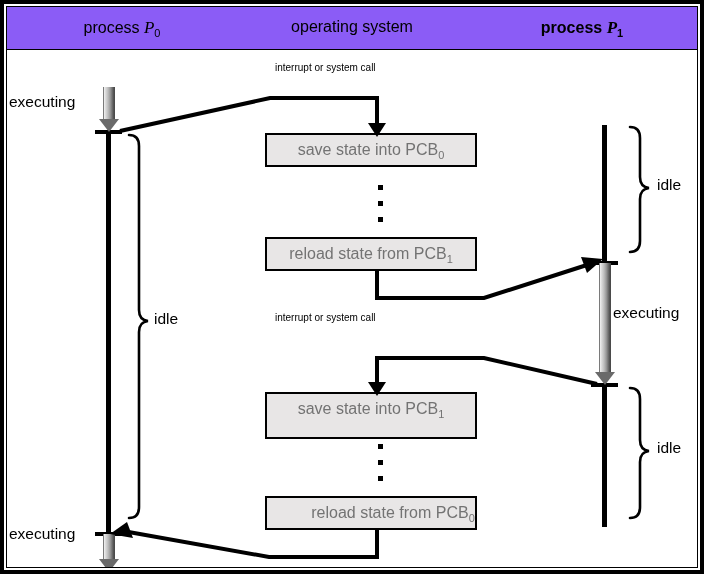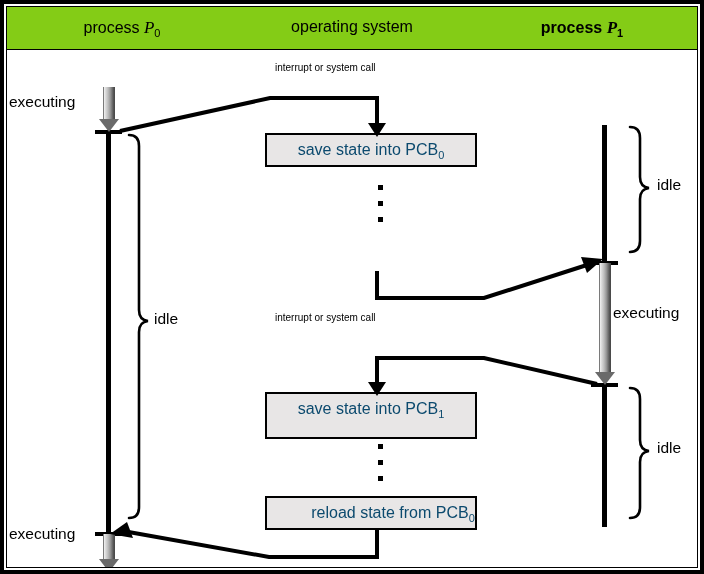--- a/index.html
+++ b/index.html
@@ -40,21 +40,21 @@
     border: 1px solid #000000;
     background: #ffffff;
     overflow: hidden;
   }
 
   
   #header-band {
     position: absolute;
     left: 0; top: 0;
     width: 690px; height: 42px;
-    background: #84cc16;
+    background: #8b5cf6;
     border-bottom: 1px solid #000000;
   }
   .col-head {
     position: absolute;
     top: 11px;
     font-size: 16px;
     color: #000000;
     white-space: nowrap;
     text-align: center;
   }
@@ -96,21 +96,21 @@
   #label-idle-p1-top    { left: 650px; top: 169px; }
   #label-idle-p1-bottom { left: 650px; top: 432px; }
 
   
   .os-box {
     position: absolute;
     box-sizing: border-box;
     background: #e8e6e6;
     border: 2px solid #000000;
     font-size: 16px;
-    color: #0c4a6e;
+    color: #737373;
     text-align: center;
     line-height: 30px;
     white-space: nowrap;
   }
   .os-box sub { font-size: 11px; }
   #box-save-0   { left: 258px; top: 126px; width: 212px; height: 34px; }
   #box-reload-1 { left: 258px; top: 230px; width: 212px; height: 34px; }
   #box-save-1   { left: 258px; top: 385px; width: 212px; height: 47px; }
   #box-reload-0 { left: 258px; top: 489px; width: 212px; height: 34px; padding-left: 44px; }
 
@@ -234,20 +234,21 @@
       <div class="shaft"></div>
       <div class="head"></div>
     </div>
 
     <div class="side-label" id="label-exec-p1">executing</div>
     <div class="side-label" id="label-idle-p1-top">idle</div>
     <div class="side-label" id="label-idle-p1-bottom">idle</div>
 
     <div class="os-box" id="box-save-0"><span>save state into PCB</span><sub>0</sub></div>
 
+    <div class="os-box" id="box-reload-1"><span>reload state from PCB</span><sub>1</sub></div>
 
     <div class="os-box" id="box-save-1"><span>save state into PCB</span><sub>1</sub></div>
 
     <div class="os-box" id="box-reload-0"><span>reload state from PCB</span><sub>0</sub></div>
 
     <div class="dots" id="dots-1">
       <i></i>
       <i></i>
       <i></i>
     </div>

